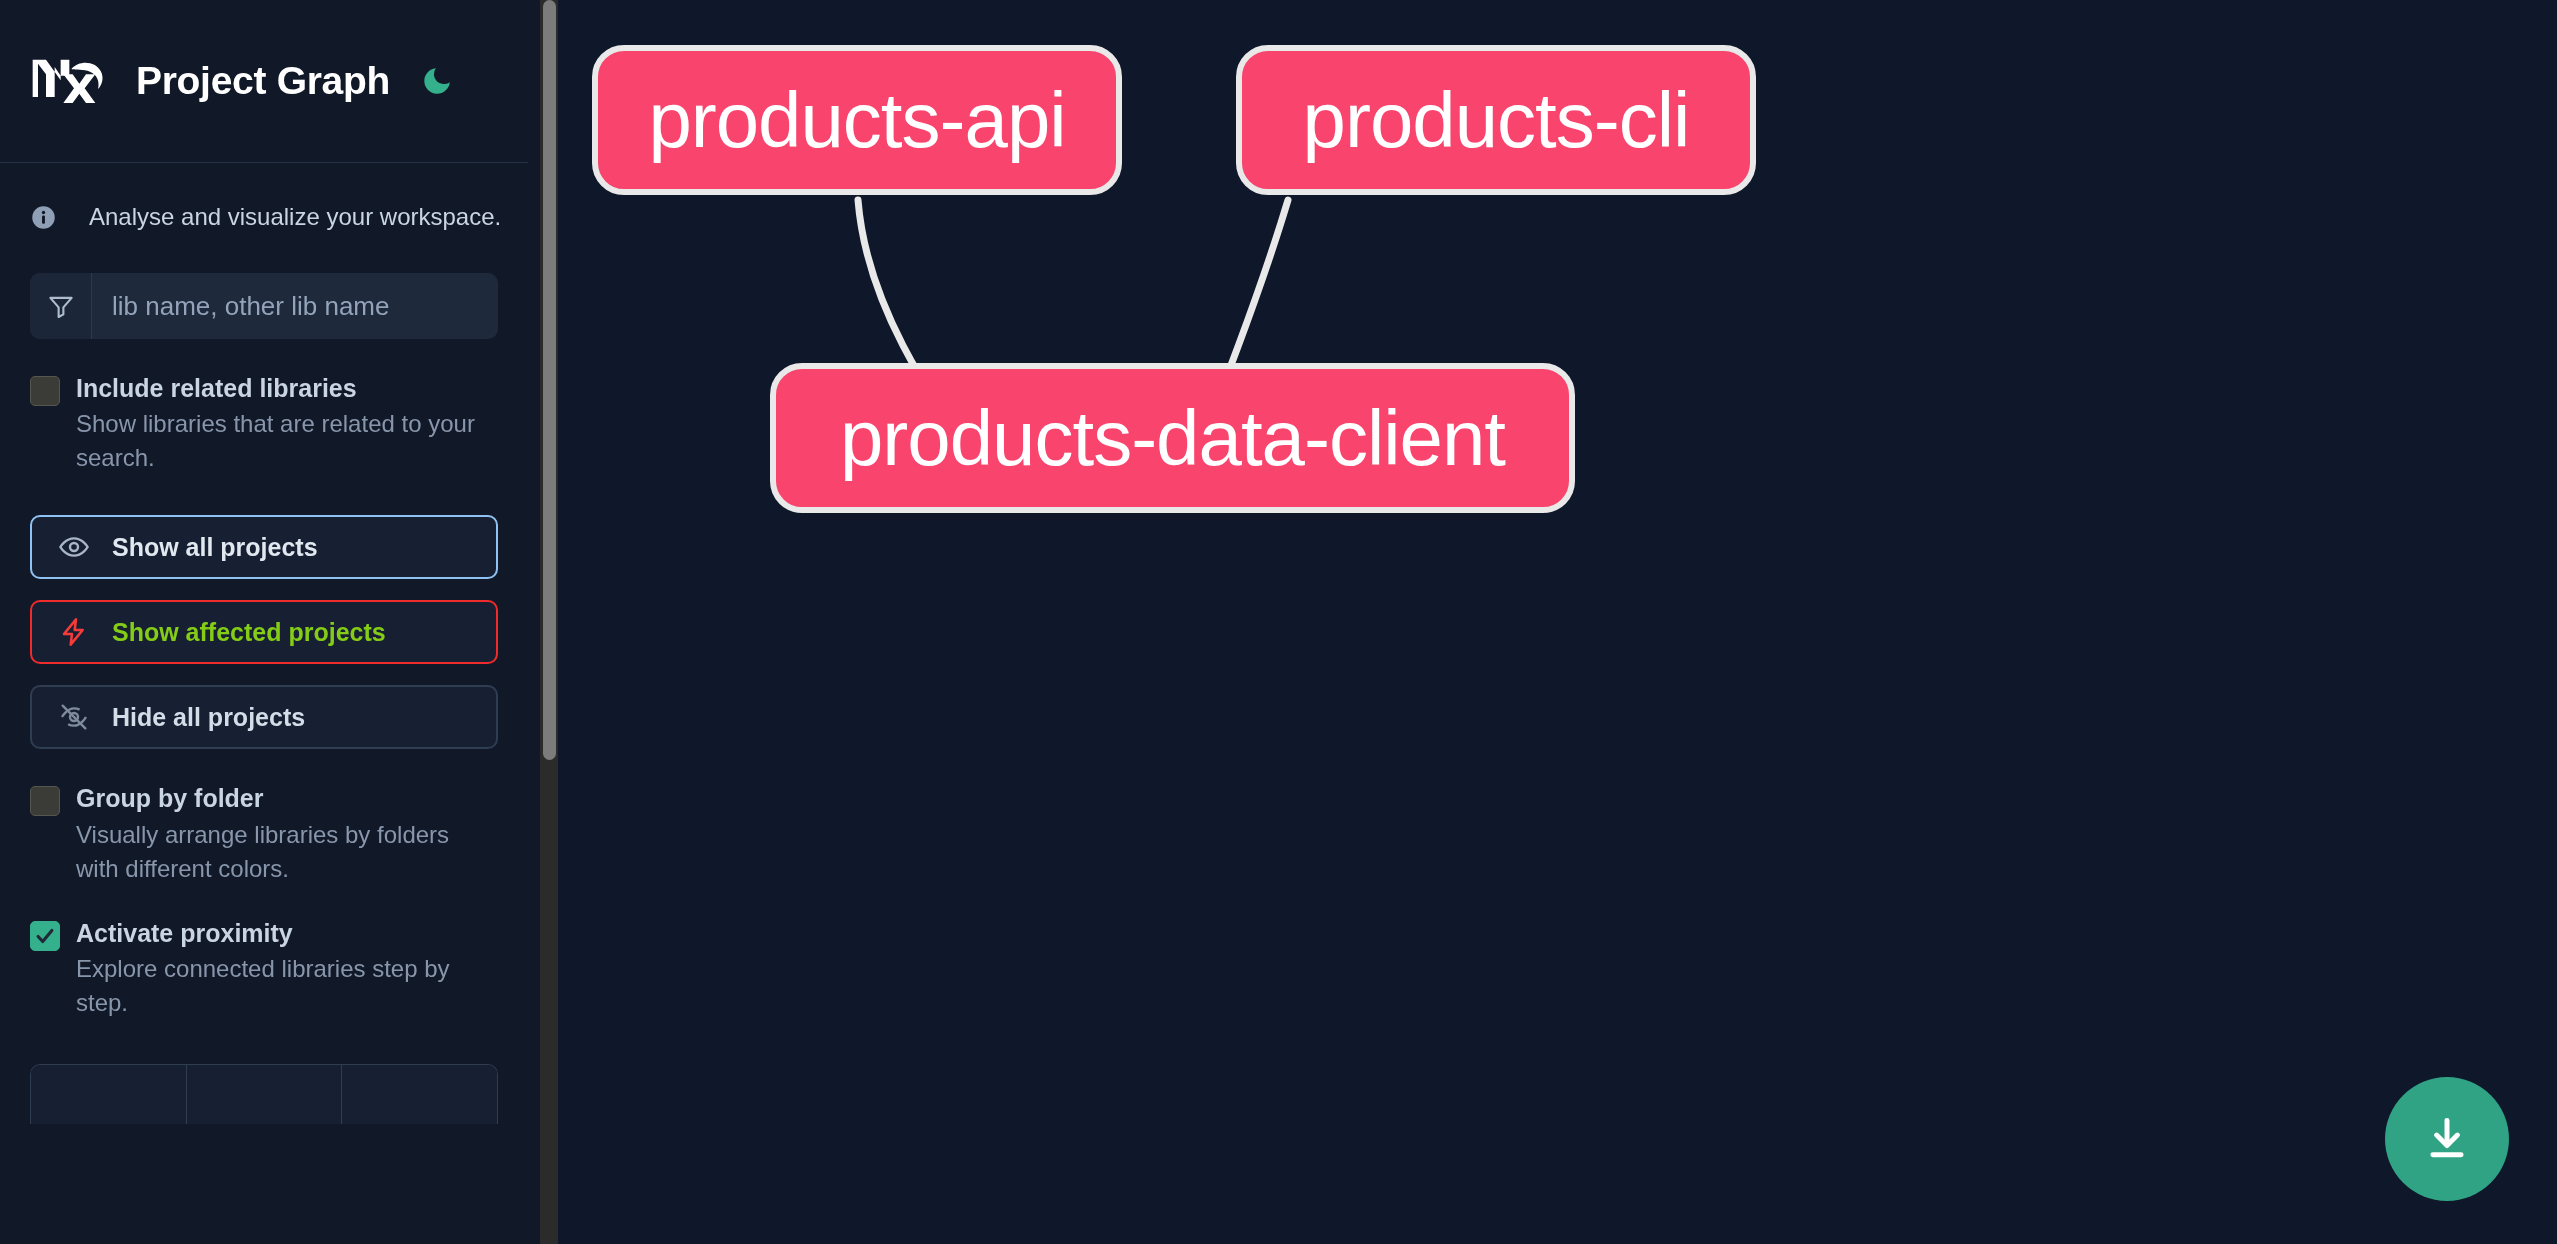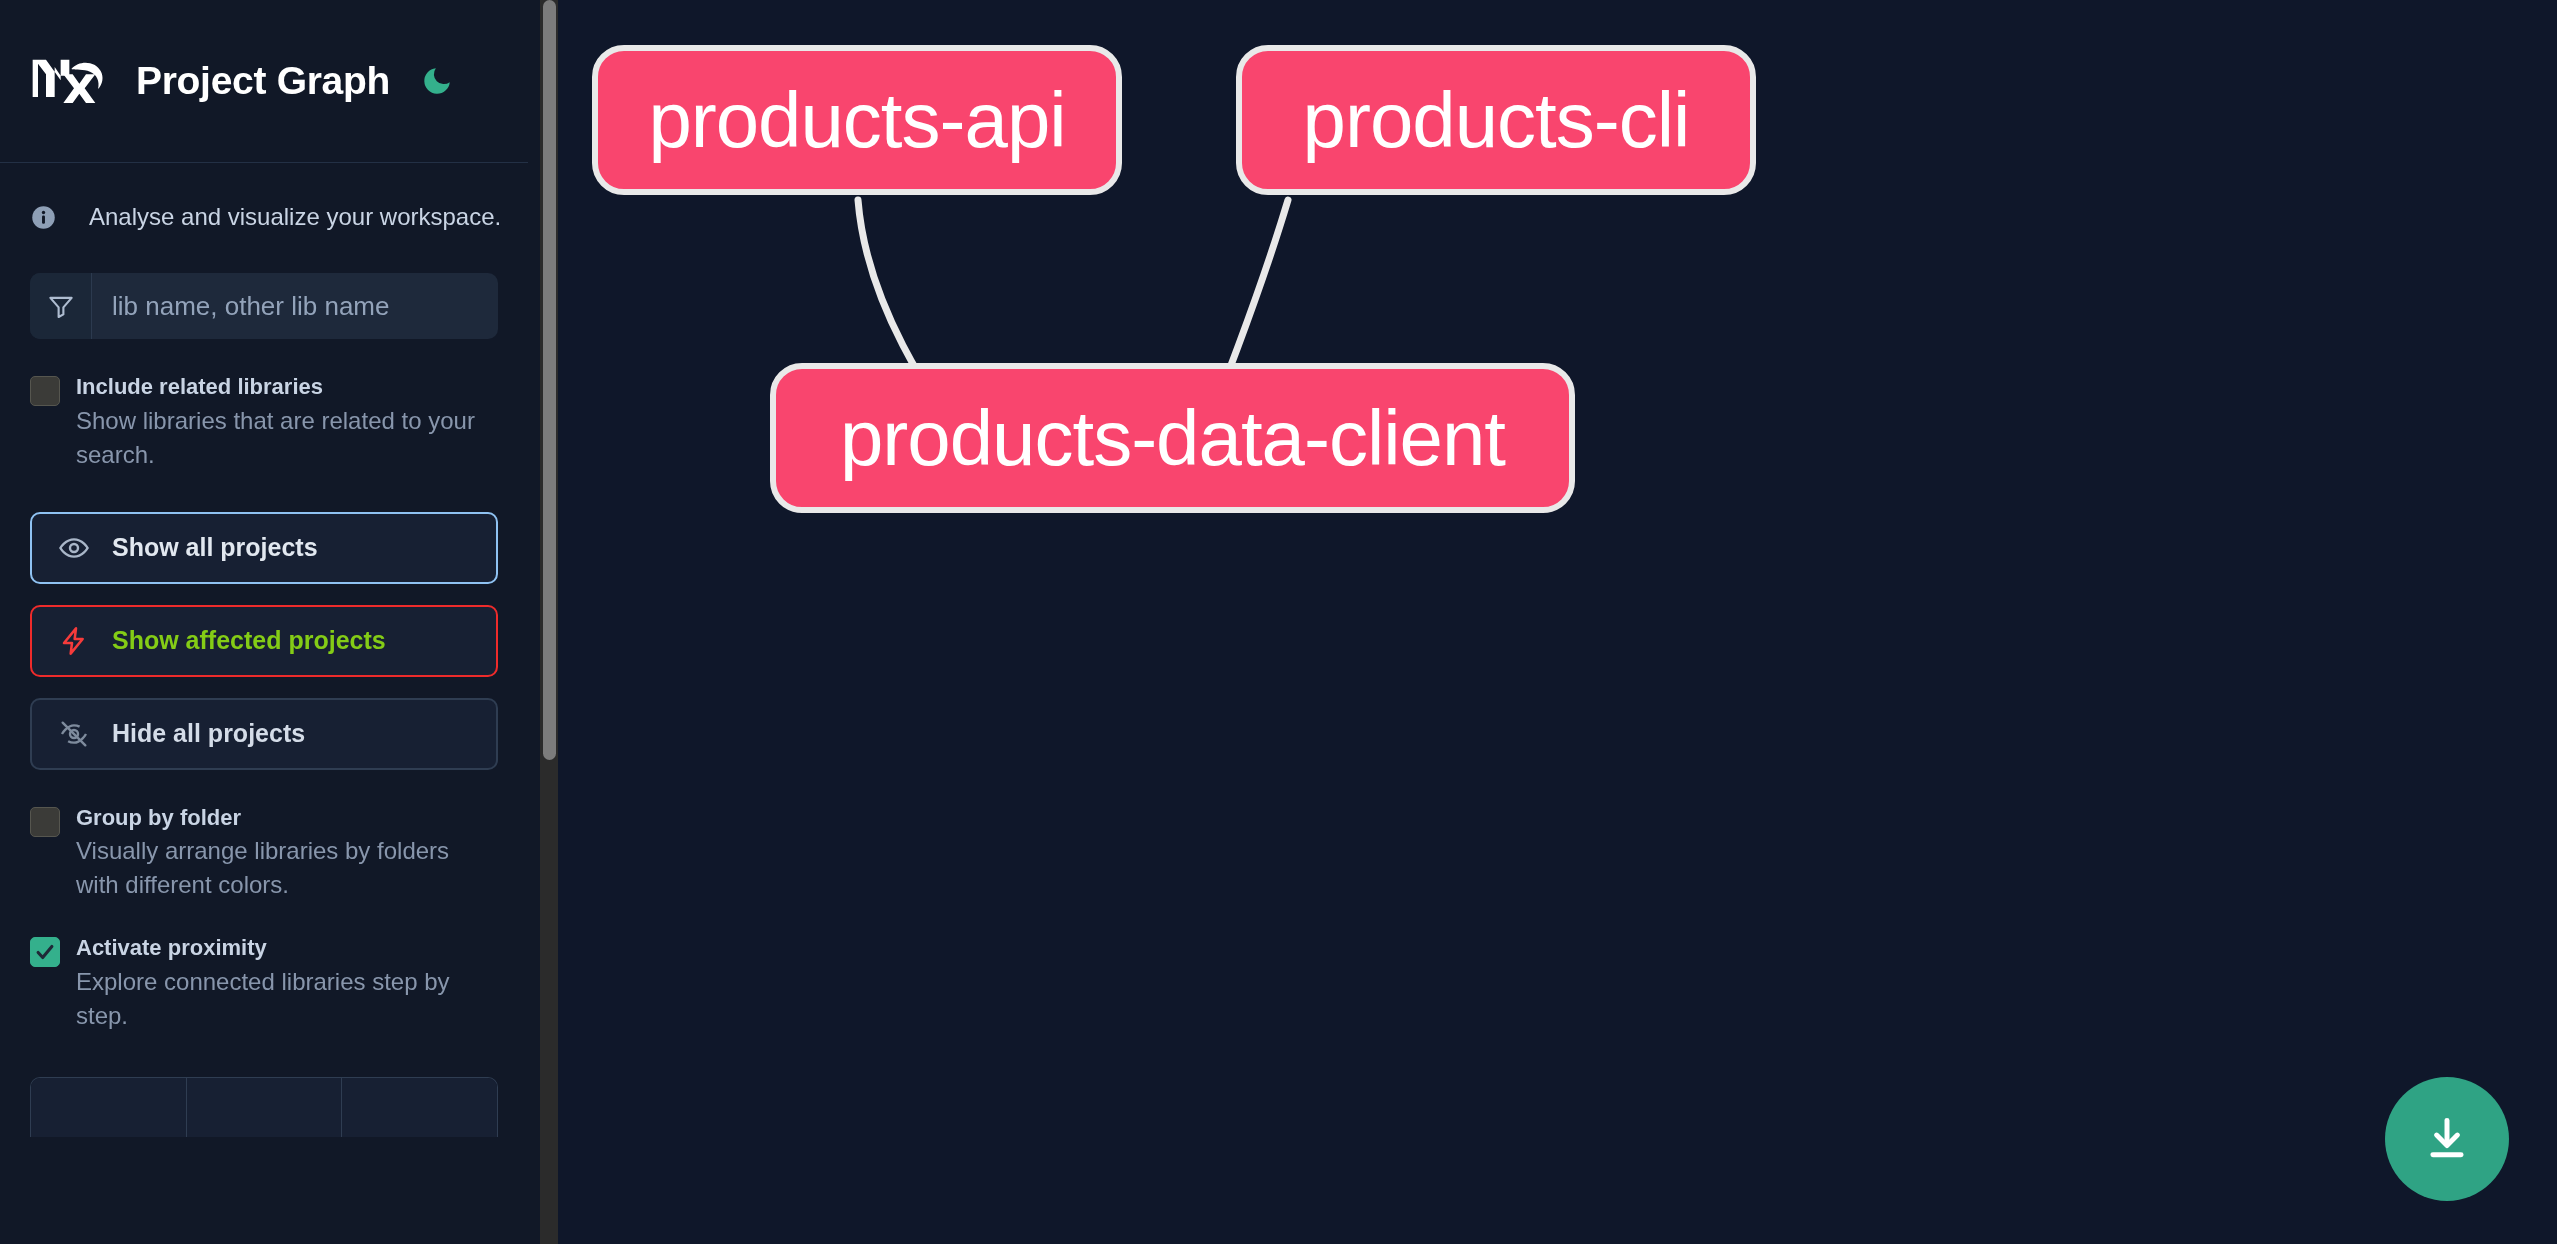--- a/index.html
+++ b/index.html
@@ -82,26 +82,26 @@
     width: 30px; height: 30px; flex: 0 0 30px;
     border-radius: 5px; margin-top: 3px;
     cursor: pointer;
     position: relative;
   }
   .cbox.off { background: #3B3B38; border: 1px solid #56564F; }
   .cbox.on  { background: #34B08C; border: 1px solid #34B08C; }
   .cbox.on svg { position:absolute; top:3px; left:3px; width:22px; height:22px; }
 
   .opt-texts { flex: 1 1 auto; }
-  .opt-label { font-size: 22px; font-weight: 700; color: #C9D4E4; line-height: 1.25; }
+  .opt-label { font-size: 25px; font-weight: 700; color: #C9D4E4; line-height: 1.25; }
   .opt-desc  { font-size: 24px; color: #8896AC; line-height: 1.42; margin-top: 3px; max-width: 450px; }
 
   .btn-stack { margin-top: 40px; display: flex; flex-direction: column; gap: 21px; }
   .gbtn {
-    height: 72px; width: 100%;
+    height: 64px; width: 100%;
     display: flex; align-items: center;
     gap: 22px; padding-left: 26px;
     border-radius: 10px;
     font-size: 25px; font-weight: 700;
     background: #172033;
     cursor: pointer;
     user-select: none;
   }
   .gbtn svg { width: 32px; height: 32px; flex: 0 0 32px; }
   .gbtn.show-all     { border: 2px solid #8FC2F2; color: #E2E8F0; }

